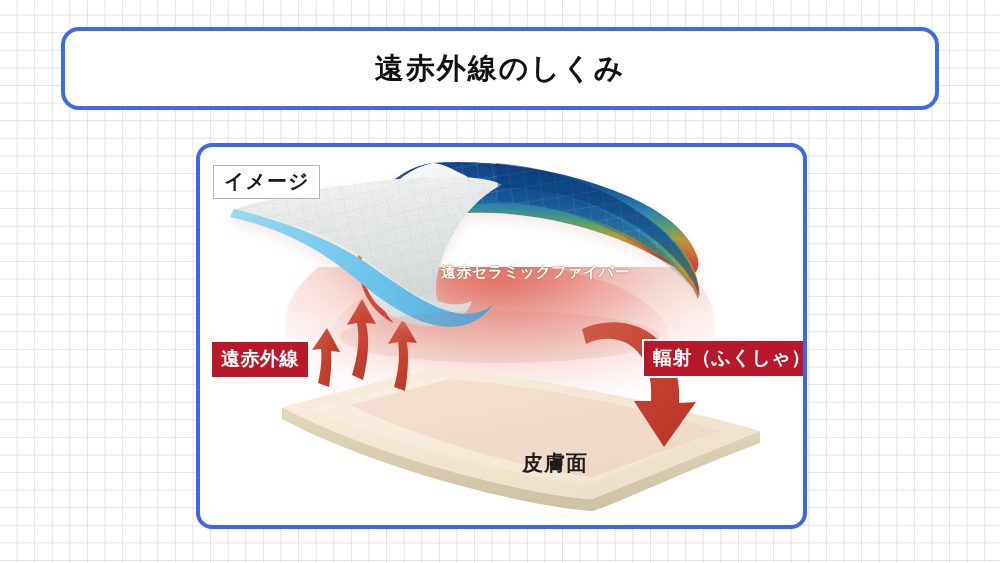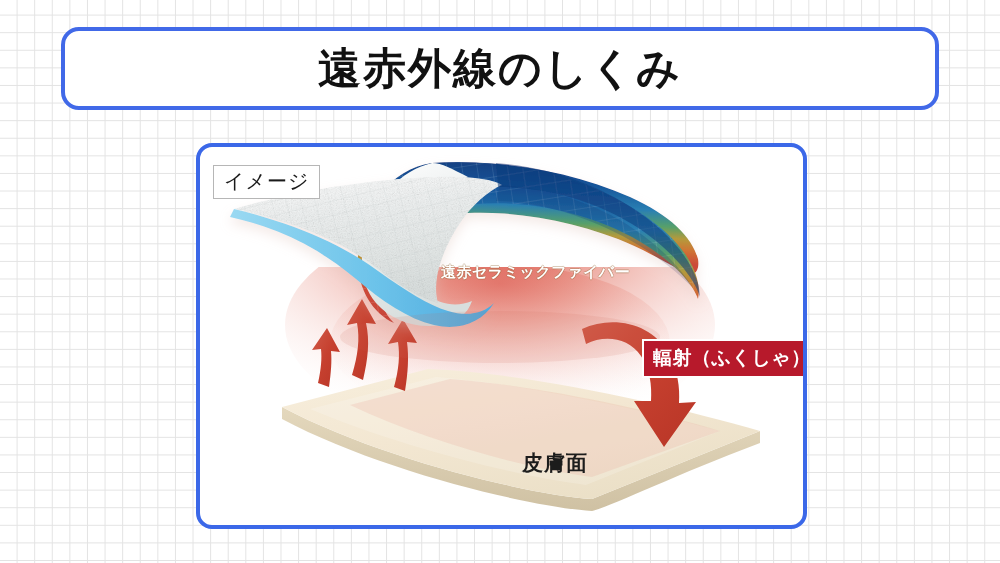--- a/index.html
+++ b/index.html
@@ -39,21 +39,21 @@
     height: 83px;
     box-sizing: border-box;
     background: #ffffff;
     border: 4px solid #4169e8;
     border-radius: 18px;
     display: flex;
     align-items: center;
     justify-content: center;
   }
   #title-text {
-    font-size: 43px;
+    font-size: 29px;
     font-weight: bold;
     color: #111111;
     letter-spacing: 2px;
     line-height: 1;
     white-space: nowrap;
   }
 
   
   #illustration-panel {
     position: absolute;
@@ -78,21 +78,21 @@
 
   
   #image-label-chip {
     position: absolute;
     left: 13px;
     top: 18px;
     padding: 4px 10px 6px 10px;
     border: 1px solid #b6b6b6;
     background: #ffffff;
     font-size: 20px;
-    font-weight: normal;
+    font-weight: bold;
     color: #1a1a1a;
     letter-spacing: 1px;
     line-height: 1.1;
     z-index: 40;
     white-space: nowrap;
   }
 
   
   .red-chip {
     position: absolute;
@@ -423,20 +423,21 @@
                    C 398 54, 346 40, 298 40 Z" fill="#0e3c7c" opacity="0.55"></path>
         </g>
 
         <ellipse cx="300" cy="190" rx="160" ry="26" fill="#d06050" opacity="0.12"></ellipse>
       </svg>
 
       <div id="image-label-chip">イメージ</div>
 
       <div id="fiber-caption">遠赤セラミックファイバー</div>
 
+      <div id="chip-far-infrared" class="red-chip">遠赤外線</div>
 
       <div id="chip-radiation" class="red-chip">輻射（ふくしゃ）</div>
 
       <div id="skin-label">皮膚面</div>
 
     </div>
   </div>
 
 </div>
 

